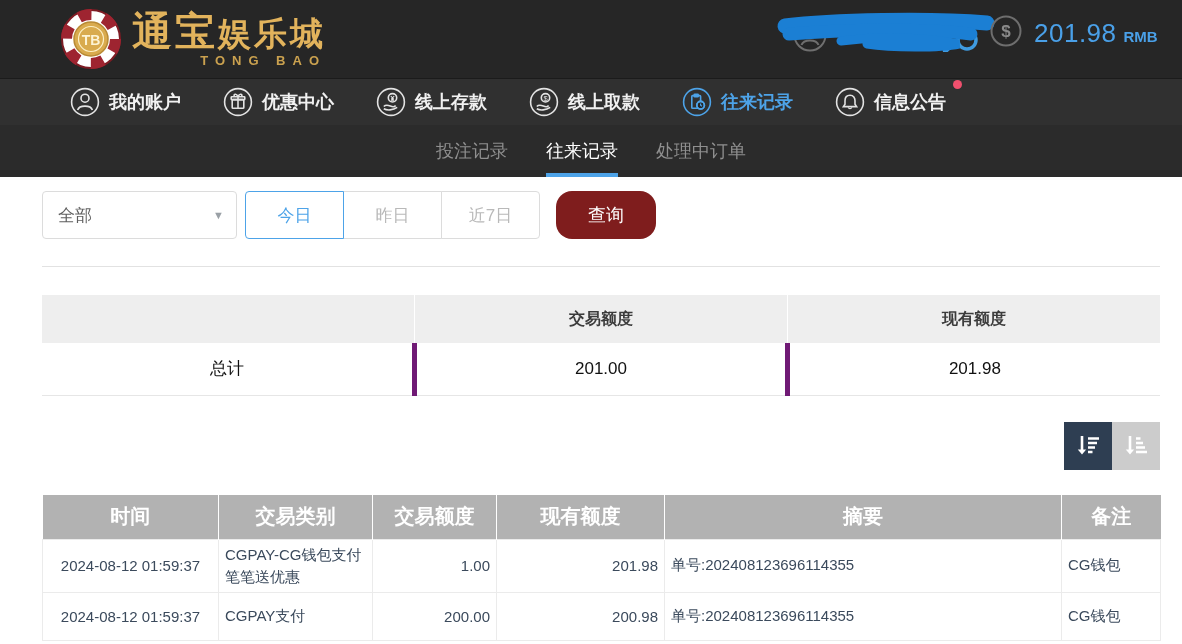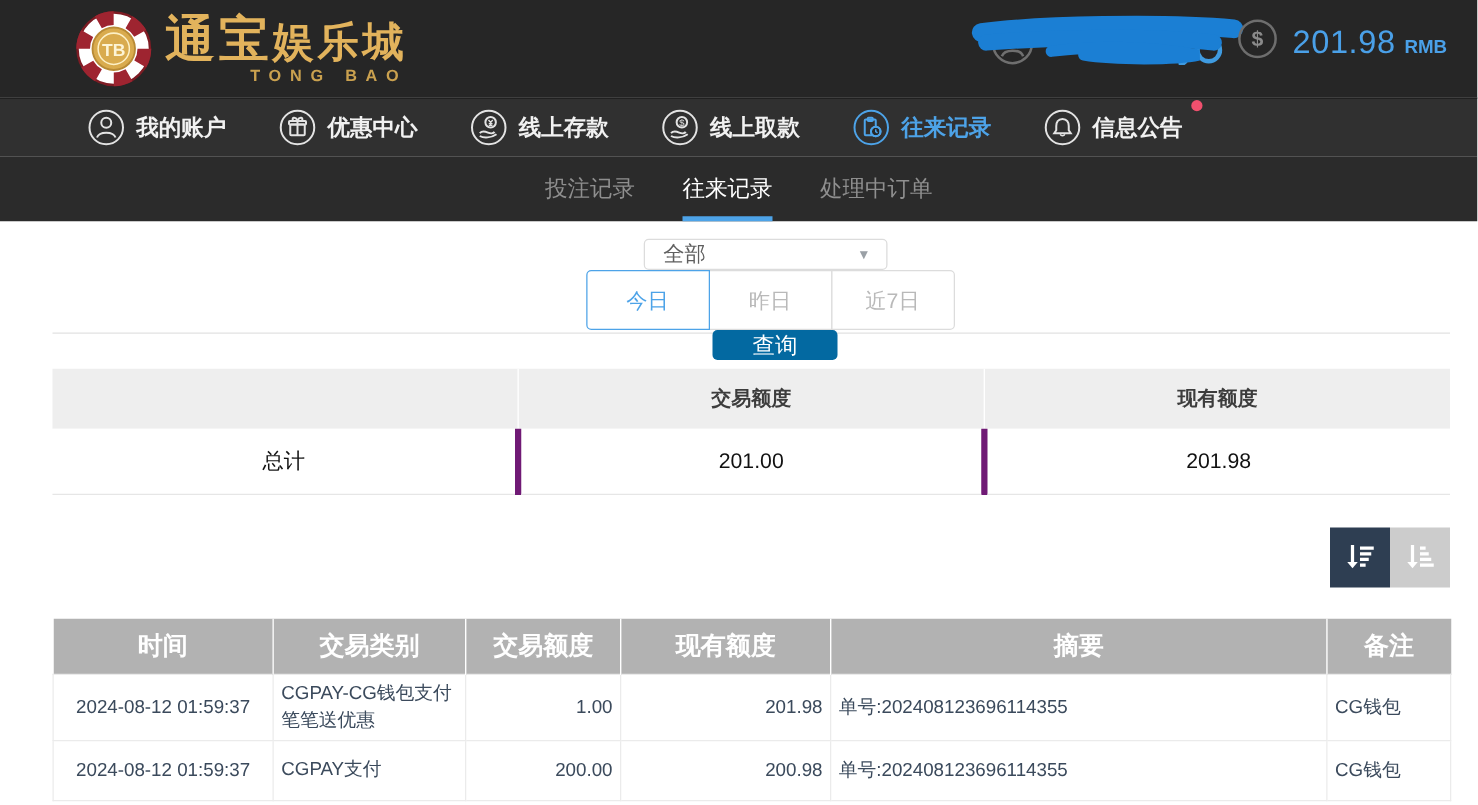--- a/index.html
+++ b/index.html
@@ -32,31 +32,31 @@
   .nav-item.active { color:#4da3e8; }
   .nav-icon { display:block; }
   .notif-dot { position:absolute; right:-16px; top:-7px; width:9px; height:9px; border-radius:50%; background:#f0506e; }
 
   
   .sub-nav { height:52px; background:#2b2b2b; display:flex; justify-content:center; align-items:stretch; }
   .tab { color:#8f8f8f; font-size:18px; display:flex; align-items:center; margin:0 19px; cursor:pointer; border-bottom:4px solid transparent; padding-top:4px; }
   .tab.active { color:#ffffff; border-bottom-color:#4da3e8; }
 
   
-  .filter-row { display:flex; align-items:center; margin:14px 0 0 42px; height:48px;flex-direction:column; }
+  .filter-row { display:flex; align-items:center; margin:14px 0 0 42px; height:48px; }
   .select-box { width:195px; height:48px; border:1px solid #dcdcdc; border-radius:4px; display:flex; align-items:center; padding:0 12px 0 15px; color:#5f5f5f; font-size:17px; background:#fff; cursor:pointer; }
   .select-box .caret { margin-left:auto; color:#9aa0a6; font-size:11px; }
   .date-box { width:288px; height:48px; border:1px solid #dcdcdc; border-radius:4px; display:flex; align-items:center; margin-left:10px; padding:0 10px 0 13px; background:#fff; cursor:pointer; }
   .date-box .date-text { color:#aeaeae; font-size:17px; margin-left:10px; white-space:nowrap; }
   .seg-group { display:flex; margin-left:8px;border-radius:11px; }
   .seg-btn { width:99px; height:48px; background:#fff; border:1px solid #dcdcdc; color:#b9b9b9; font-size:17px; display:flex; align-items:center; justify-content:center; cursor:pointer; margin-left:-1px; }
   .seg-btn:first-child { border-radius:4px 0 0 4px; margin-left:0; }
   .seg-btn:last-child { border-radius:0 4px 4px 0; }
   .seg-btn.active { border-color:#4da3e8; color:#4da3e8; position:relative; z-index:2; }
-  .query-btn { width:100px; height:48px; margin-left:16px; background:#0369a1; border:none; border-radius:4px; color:#fff; font-size:18px; cursor:pointer; }
+  .query-btn { width:100px; height:48px; margin-left:16px; background:#7f1d1d; border:none; border-radius:16px; color:#fff; font-size:18px; cursor:pointer; }
 
   .divider { height:1px; background:#e2e2e2; margin:27px 22px 0 42px; }
 
   
   .summary-table { width:1118px; margin:28px 0 0 42px; border-collapse:collapse; table-layout:fixed; }
   .summary-table th { background:#eeeeee; height:48px; font-size:16px; color:#3c3c3c; font-weight:bold; text-align:center; border-right:1px solid #fff; }
   .summary-table th:last-child { border-right:none; }
   .summary-table td { height:52px; background:#fff; font-size:17px; color:#111; text-align:center; border-bottom:1px solid #e6e6e6; border-right:5px solid #701a75; }
   .summary-table td:last-child { border-right:none; }
 

